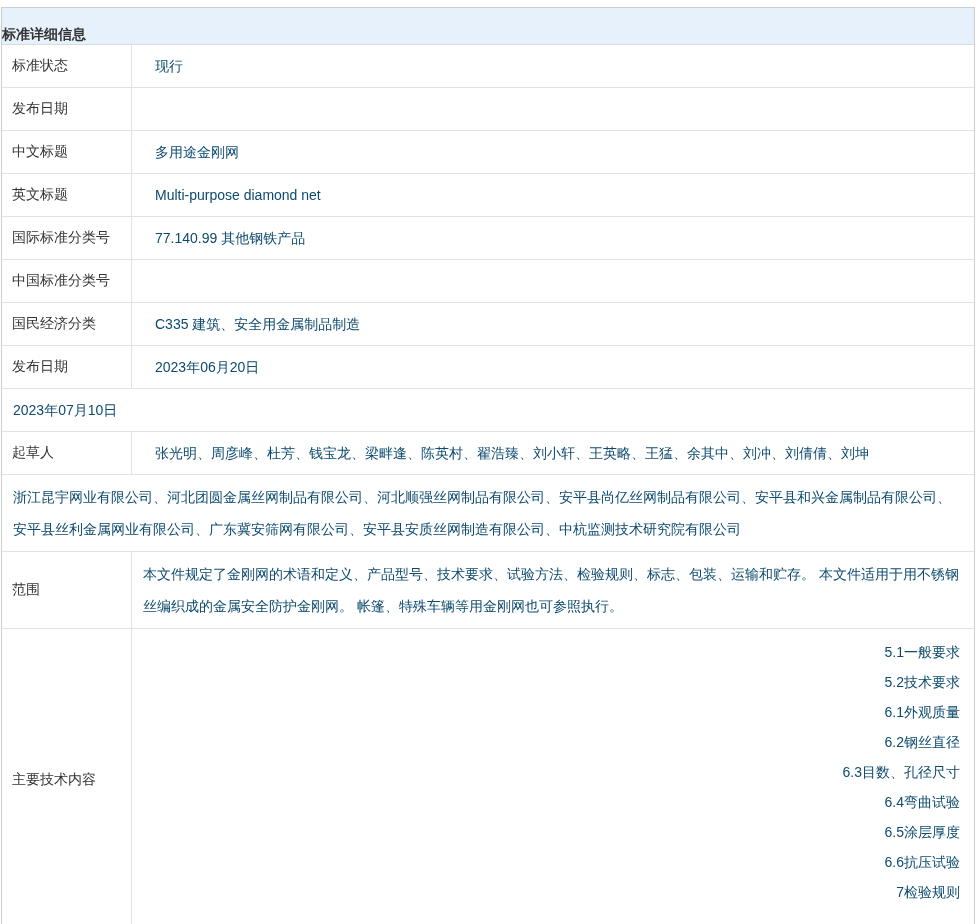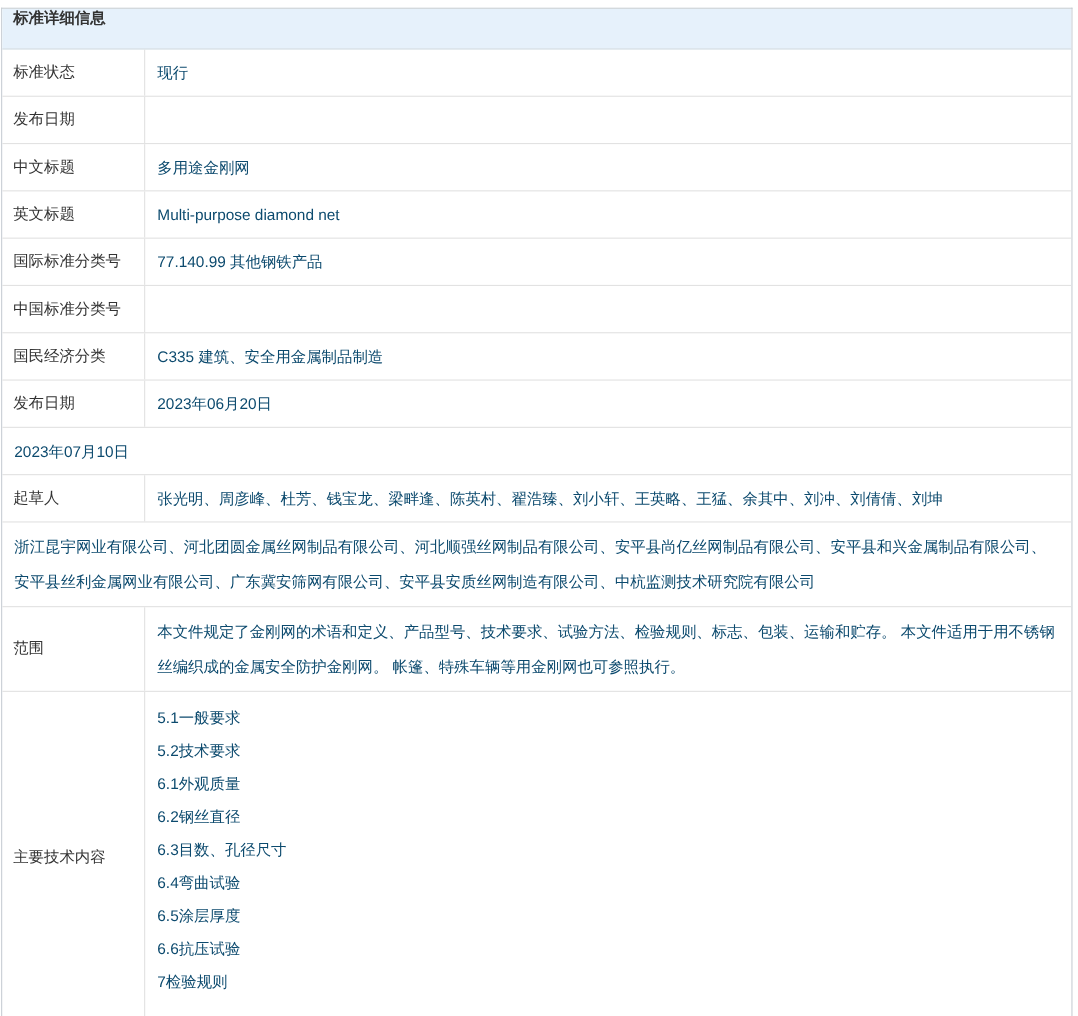--- a/index.html
+++ b/index.html
@@ -22,31 +22,30 @@
     background: #ffffff;
     color: #333333;
     font-size: 14px;
   }
   .table-header {
     box-sizing: border-box;
     height: 37px;
     background: #e6f1fb;
     border-bottom: 1px solid #d6dde2;
     display: flex;
-    align-items: flex-start;
-    padding-left: 10px;
+    align-items: flex-end;
     font-weight: bold;
     color: #333333;
   }
   .row {
     display: flex;
     border-bottom: 1px solid #e2e2e2;
     align-items: stretch;
   }
-  .row.single { height: 42px; }
+  .row.single { height: 42px; gap: 12px; }
   .label-cell {
     box-sizing: border-box;
     flex: 0 0 130px;
     border-right: 1px solid #e2e2e2;
     display: flex;
     align-items: center;
     padding-left: 10px;
     color: #333333;
   }
   .value-cell {
@@ -64,21 +63,21 @@
     padding-top: 6px;
     padding-bottom: 6px;
   }
   .row.tech { min-height: 302px; }
   .row.tech .value-cell {
     display: block;
     line-height: 30px;
     padding-top: 8px;
     padding-bottom: 8px;
   }
-  .tech-line { line-height: 30px; }
+  .tech-line { line-height: 30px; text-align: right; }
 </style>
 </head>
 <body>
 
 <div class="detail-table">
 
   <div class="table-header">
     <span>标准详细信息</span>
   </div>
 

